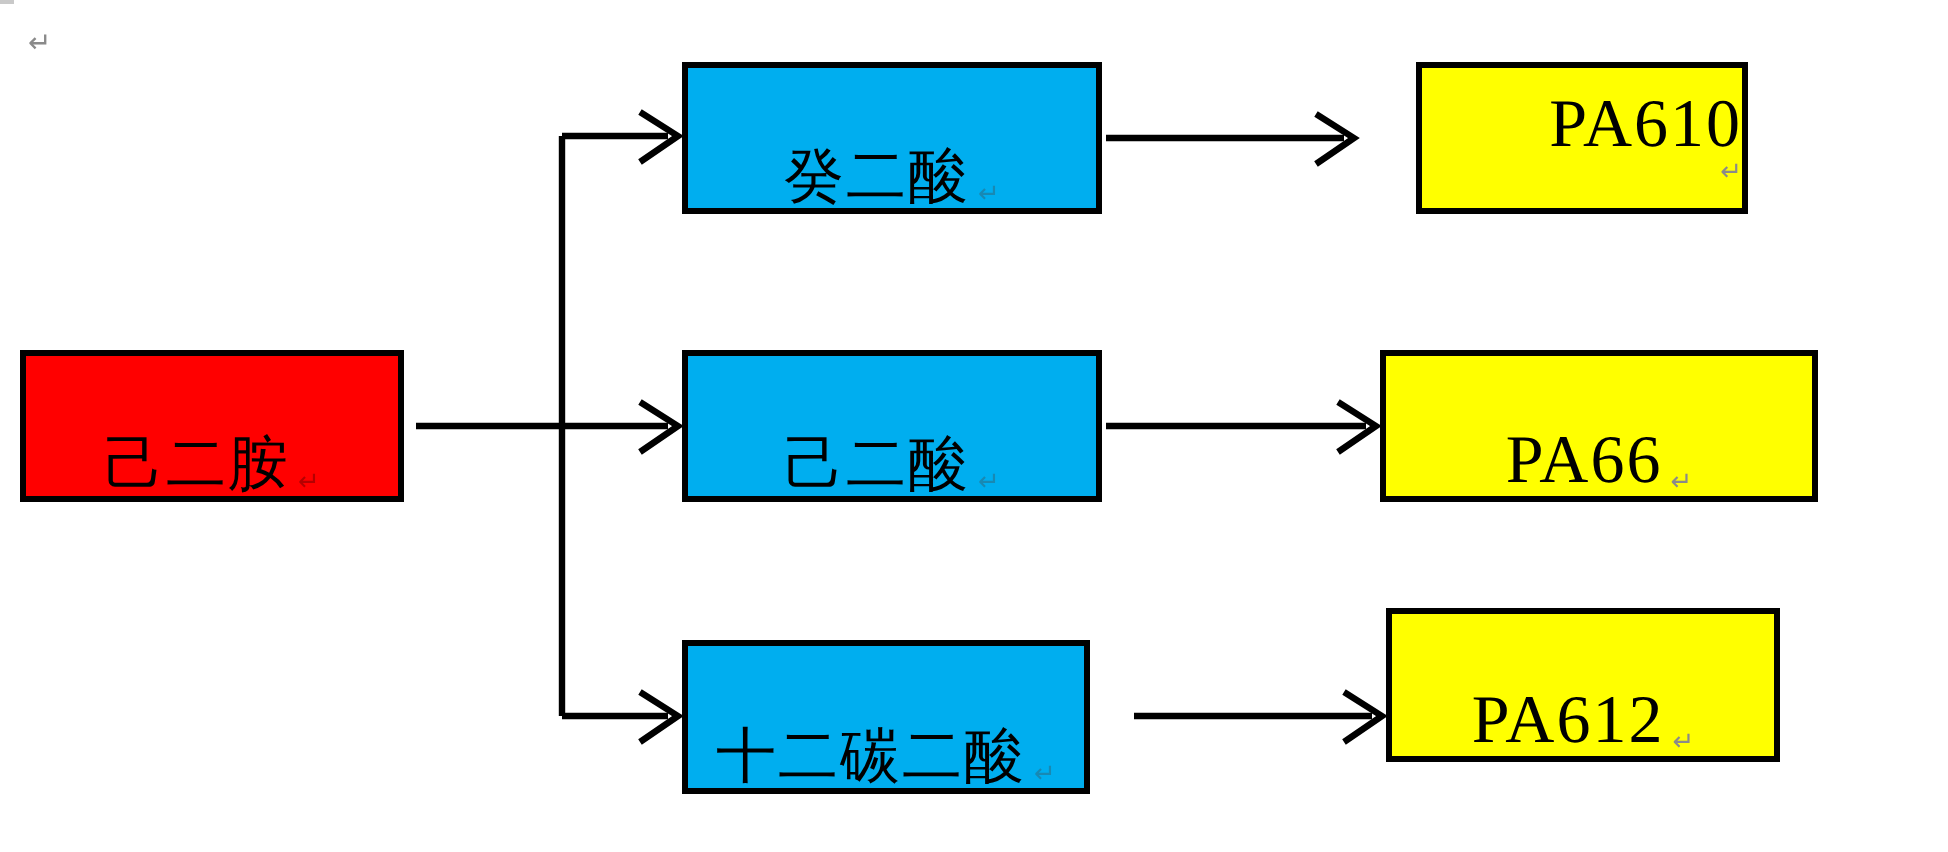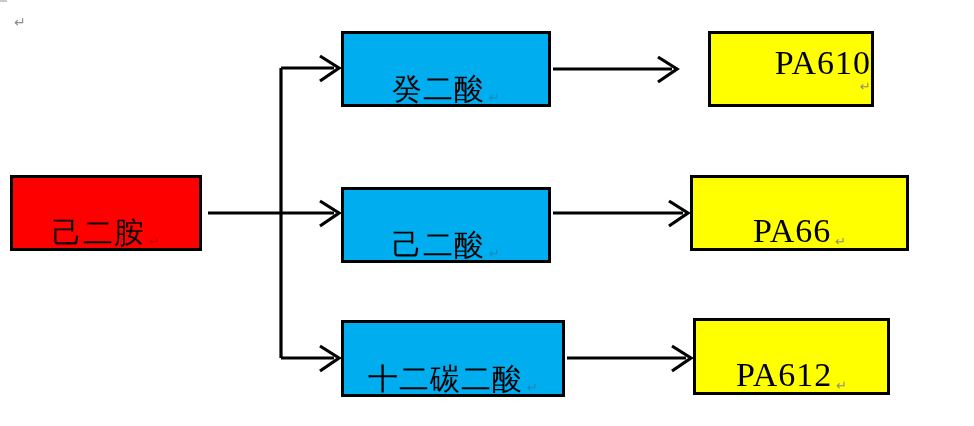--- a/index.html
+++ b/index.html
@@ -122,38 +122,38 @@
   <div class="node" style="left:10px; top:175px; width:192px; height:76px; background:#ff0000;">
     <span class="node-label cjk-label">己二胺</span>
       <span class="pilcrow on-red">↵</span>
   </div>
 
   <div class="node" style="left:341px; top:31px; width:210px; height:76px; background:#00aeef;">
     <span class="node-label cjk-label">癸二酸</span>
       <span class="pilcrow faint">↵</span>
   </div>
 
-  <div class="node" style="left:341px; top:175px; width:210px; height:76px; background:#00aeef;margin-top:12px;">
+  <div class="node" style="left:341px; top:175px; width:210px; height:76px; background:#00aeef;">
     <span class="node-label cjk-label">己二酸</span>
       <span class="pilcrow faint">↵</span>
   </div>
 
-  <div class="node" style="left:341px; top:320px; width:224px; height:77px; background:#00aeef;">
+  <div class="node" style="left:341px; top:320px; width:204px; height:77px; background:#00aeef;">
     <span class="node-label cjk-label">十二碳二酸</span>
       <span class="pilcrow faint">↵</span>
   </div>
 
   <div class="node" style="left:708px; top:31px; width:166px; height:76px; background:#ffff00;flex-direction:column;">
     <span class="node-label latin-label">PA610</span>
       <span class="pilcrow">↵</span>
   </div>
 
   <div class="node" style="left:690px; top:175px; width:219px; height:76px; background:#ffff00;">
     <span class="node-label latin-label">PA66</span>
       <span class="pilcrow">↵</span>
   </div>
 
-  <div class="node" style="left:693px; top:318px; width:197px; height:77px; background:#ffff00;">
+  <div class="node" style="left:693px; top:304px; width:197px; height:77px; background:#ffff00;">
     <span class="node-label latin-label">PA612</span>
       <span class="pilcrow">↵</span>
   </div>
 
 </div>
 
 </body></html>

